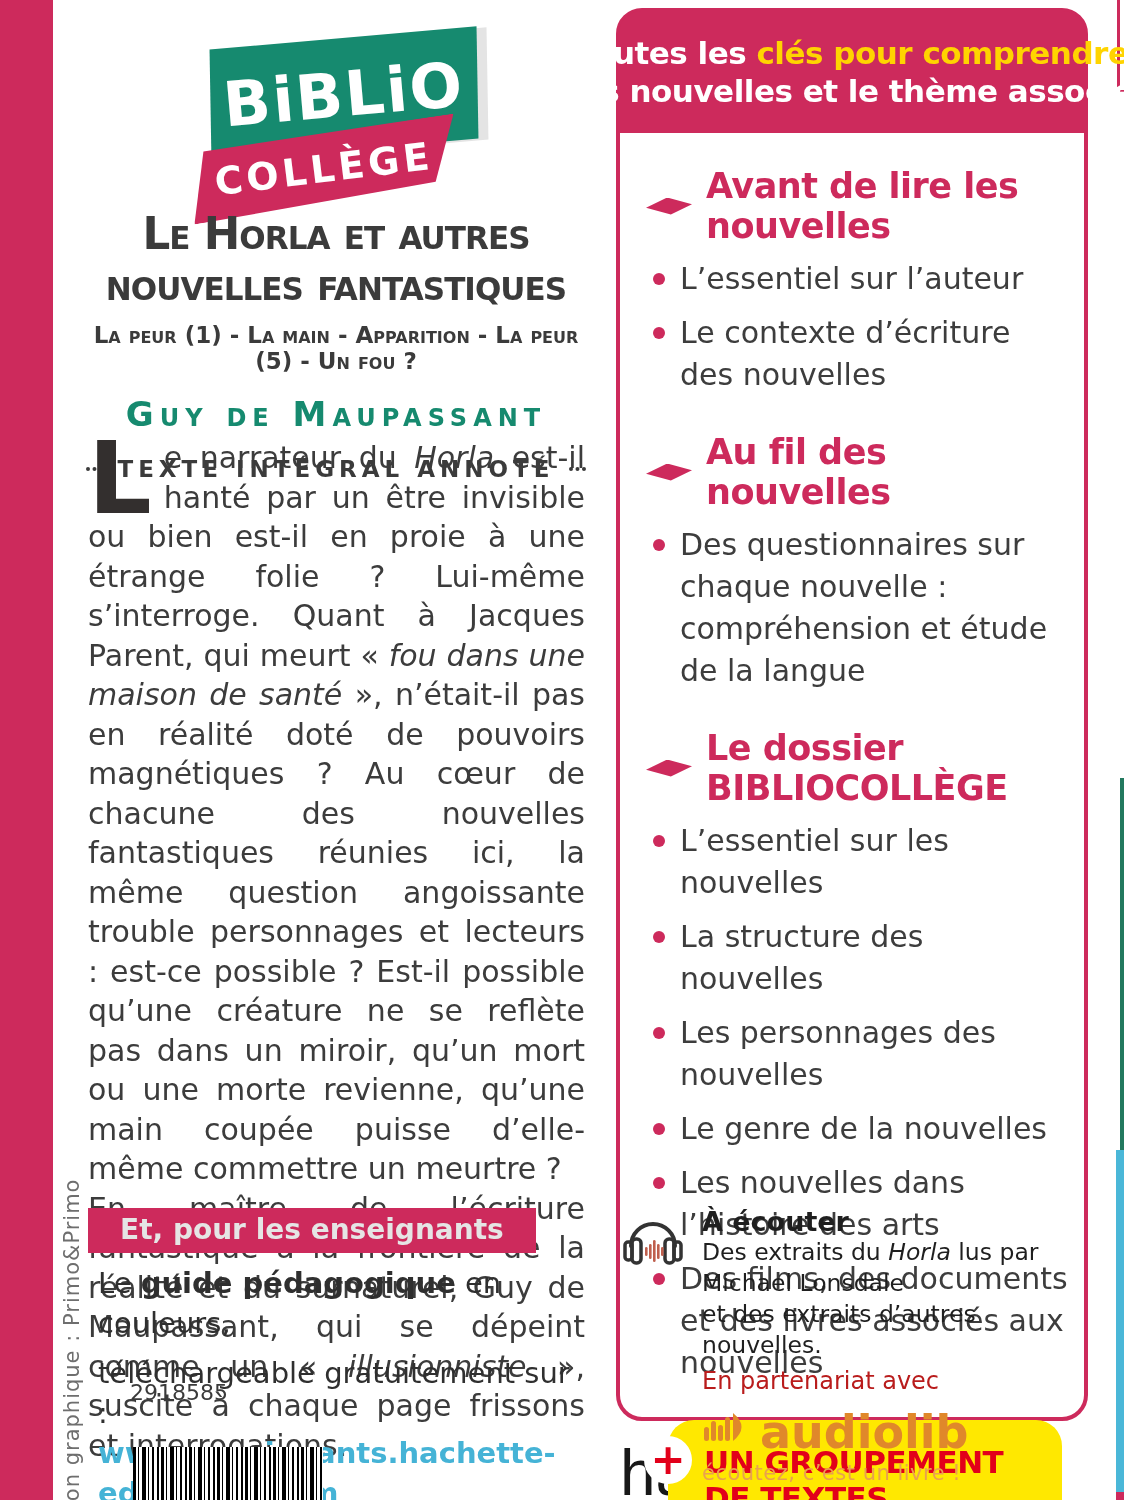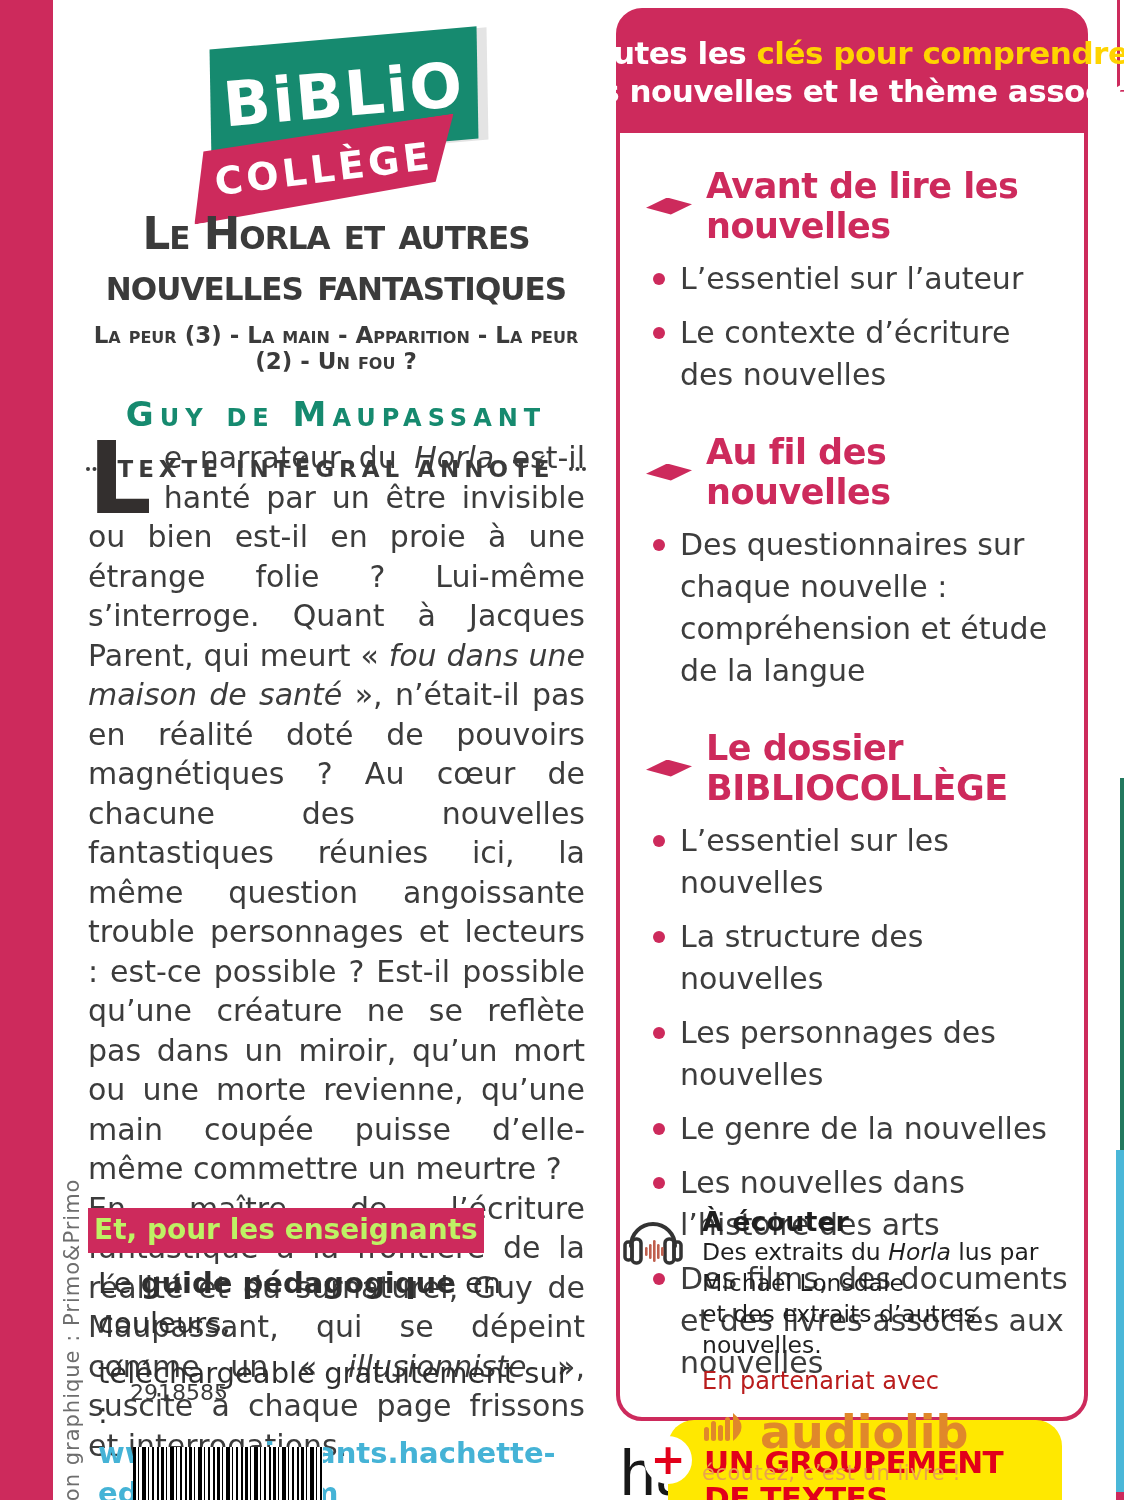--- a/index.html
+++ b/index.html
@@ -48,21 +48,21 @@
   .book-subtitle{margin-top:12px;font-variant:small-caps;font-weight:bold;font-size:23px;letter-spacing:0;color:#3b3b3b;}
   .book-author{margin-top:20px;font-variant:small-caps;font-weight:600;font-size:34px;letter-spacing:6px;color:var(--green);}
   .edition-row{display:flex;align-items:center;margin-top:22px;}
   .edition-dots{flex:1;height:0;border-bottom:4px dotted #3b3b3b;}
   .edition-label{font-weight:bold;font-size:23px;letter-spacing:5px;color:#3b3b3b;margin:0 14px;white-space:nowrap;}
   .synopsis{position:absolute;left:88px;top:438px;width:497px;text-align:justify;font-size:30px;line-height:39.5px;color:#3c3c3c;}
   .dropcap{float:left;font-size:100px;line-height:74px;font-weight:bold;color:#332f2e;padding:4px 12px 0 0;}
   .synopsis .it, .audio-line .it{font-style:italic;}
   
   .teachers{position:absolute;left:88px;top:1208px;width:500px;}
-  .teachers-banner{display:inline-block;background:var(--pink);color:#bef264;font-weight:bold;font-size:28px;padding:5px 6px 7px;}
+  .teachers-banner{display:inline-block;background:var(--pink);color:#e5e5e5;font-weight:bold;font-size:28px;padding:5px 32px 7px;}
   .teachers-text{margin-top:10px;margin-left:10px;font-size:29px;line-height:40px;color:#2f2f2f;}
   .teachers-text .bd{font-weight:bold;}
   .teachers-url{margin-left:10px;font-size:29px;font-weight:600;color:var(--blue);line-height:40px;}
   
   .refs{position:absolute;left:130px;top:1380px;font-size:22px;color:#3a3a3a;}
   .refs .isbn{margin-top:16px;}
   .barcode{
     position:absolute;left:133px;top:1447px;width:190px;height:70px;background-color:#fff;
     background-image:repeating-linear-gradient(90deg,
       #000 0 3px,#fff 3px 5px,#000 5px 6px,#fff 6px 9px,
@@ -133,21 +133,21 @@
       <span>BiBLiO</span>
     </div>
     <div class="logo-college">
       <span>COLLÈGE</span>
     </div>
   </div>
 
   <div class="title-block">
     <div class="book-title">Le Horla et autres</div>
     <div class="book-title">nouvelles fantastiques</div>
-    <div class="book-subtitle">La peur (3) - La main - Apparition - La peur (2) - Un fou ?</div>
+    <div class="book-subtitle">La peur (1) - La main - Apparition - La peur (5) - Un fou ?</div>
     <div class="book-author">Guy de Maupassant</div>
     <div class="edition-row">
       <span class="edition-dots"></span>
       <span class="edition-label">TEXTE INTÉGRAL ANNOTÉ</span>
       <span class="edition-dots"></span>
     </div>
   </div>
 
   <div class="synopsis">
     <p><span class="dropcap">L</span><span><span>e narrateur du </span><span class="it">Horla</span><span> est-il hanté par un être invisible ou bien est-il en proie à une étrange folie ? Lui-même s’interroge. Quant à Jacques Parent, qui meurt « </span><span class="it">fou dans une maison de santé</span><span> », n’était-il pas en réalité doté de pouvoirs magnétiques ? Au cœur de chacune des nouvelles fantastiques réunies ici, la même question angoissante trouble personnages et lecteurs : est-ce possible ? Est-il possible qu’une créature ne se reflète pas dans un miroir, qu’un mort ou une morte revienne, qu’une main coupée puisse d’elle-même commettre un meurtre ?</span></span></p>

